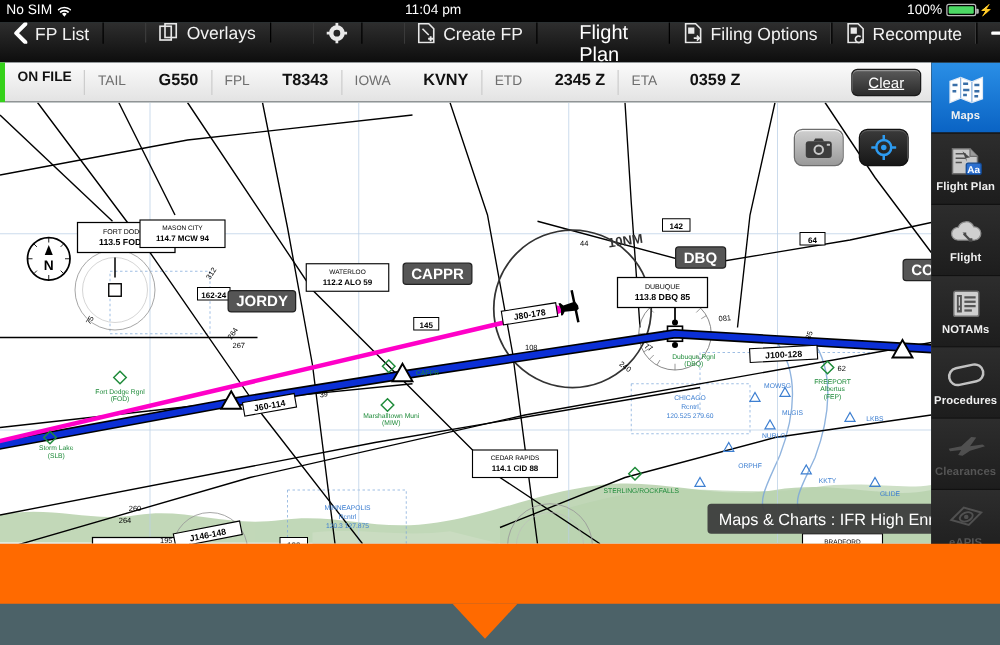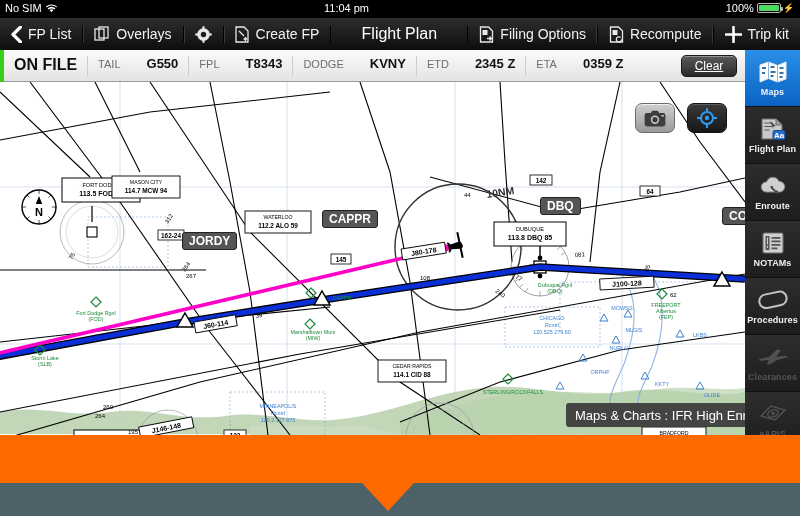--- a/index.html
+++ b/index.html
@@ -4,56 +4,56 @@
 <style>
   * { margin:0; padding:0; box-sizing:border-box; }
   html,body { width:800px; height:516px; overflow:hidden;
     font-family:"Liberation Sans", sans-serif; background:#4c6268; }
 
   #app { position:relative; width:800px; height:516px; }
 
   
   .statusbar { position:absolute; left:0; top:0; width:800px; height:18px;
     background:#000; color:#fff; font-size:11px; }
-  .sb-left { position:absolute; left:5px; top:2px; display:flex; gap:4px; }
+  .sb-left { position:absolute; left:5px; top:2px; display:flex; align-items:center; gap:4px; }
   .sb-center { position:absolute; left:0; top:2px; width:693px; text-align:center; }
   .sb-right { position:absolute; right:5px; top:2px; display:flex; align-items:center; gap:3px; }
   .wifi-ico { display:inline-block; width:11px; height:9px; position:relative; top:1px; }
   .batt { width:24px; height:10px; border:1px solid #bbb; border-radius:2px; position:relative;
     display:inline-block; }
   .batt i { position:absolute; left:1px; top:1px; bottom:1px; right:1px; background:#4cd964;
     display:block; border-radius:1px; }
   .batt::after { content:""; position:absolute; right:-3px; top:3px; width:2px; height:4px;
     background:#bbb; border-radius:0 1px 1px 0; }
   .bolt { color:#4cd964; font-size:9px; }
 
   
   .toolbar { position:absolute; left:0; top:18px; width:800px; height:32px;
     background:linear-gradient(#2e2e2e,#0d0d0d); color:#fff;
-    display:flex; align-items:center; }
+    display:flex; align-items:flex-start;gap:33px; }
   .tb-btn { display:flex; align-items:center; gap:6px; padding:0 11px;
     border-right:1px solid #000; box-shadow:1px 0 0 #3a3a3a inset;
     font-size:14px; color:#f2f2f2; white-space:nowrap; cursor:pointer; }
   .tb-btn:first-child { box-shadow:none; }
   .tb-title { flex:1; display:flex; align-items:center; justify-content:center;
     font-size:16px; color:#fff; }
   .tb-right { display:flex; align-items:stretch; }
   .tb-right .tb-btn { border-right:none; border-left:1px solid #000;
     box-shadow:-1px 0 0 #3a3a3a inset; }
   .tb-right .tb-btn:last-child { box-shadow:none; border-left:1px solid #000; }
   .ico { display:inline-block; line-height:0; }
 
   
   .infobar { position:absolute; left:0; top:50px; width:745px; height:32px;
     background:linear-gradient(#fbfbfb,#e3e3e3); border-bottom:1px solid #9b9b9b;
     display:flex; align-items:center; }
   .infobar .lead { width:4px; height:32px; background:#35d11a; }
   .field { display:flex; align-items:baseline; gap:5px; padding:0 10px;
     border-right:1px solid #cdcdcd; height:20px; }
-  .field.first { font-weight:bold; font-size:16px; color:#111; border-right:1px solid #cdcdcd; }
+  .field.first { font-weight:bold; font-size:11px; color:#111; border-right:1px solid #cdcdcd; }
   .f-lbl { font-size:11px; color:#6e6e6e; }
   .f-val { font-size:13px; font-weight:bold; color:#111;margin-left:21px; }
   .clear-btn { position:absolute; right:8px; top:5px; width:56px; height:22px;
     border-radius:5px; background:linear-gradient(#5a5a5a,#2b2b2b);
     border:1px solid #1a1a1a; color:#fff; font-size:12px;
     display:flex; align-items:center; justify-content:center; cursor:pointer;
     box-shadow:0 1px 0 rgba(255,255,255,.35) inset;text-decoration:underline; }
 
   
   .map { position:absolute; left:0; top:82px; width:745px; height:353px;
@@ -209,21 +209,21 @@
     </div>
     <div class="field">
       <span class="f-lbl">TAIL</span>
       <span class="f-val">G550</span>
     </div>
     <div class="field">
       <span class="f-lbl">FPL</span>
       <span class="f-val">T8343</span>
     </div>
     <div class="field">
-      <span class="f-lbl">DODGE</span>
+      <span class="f-lbl">IOWA</span>
       <span class="f-val">KVNY</span>
     </div>
     <div class="field">
       <span class="f-lbl">ETD</span>
       <span class="f-val">2345 Z</span>
     </div>
     <div class="field" style="border-right:none;">
       <span class="f-lbl">ETA</span>
       <span class="f-val">0359 Z</span>
     </div>
@@ -598,21 +598,21 @@
     </div>
 
     <div class="sb-item">
       <span class="sb-ico">
         <svg width="30" height="22" viewBox="0 0 30 22">
           <path d="M8 17 a5 5 0 0 1 .6-10 A6.6 6.6 0 0 1 21 6.5 a4.8 4.8 0 0 1 .8 10.5 Z" fill="#cfcfcf" stroke="#8c8c8c" stroke-width="1"></path>
           <path d="M13 12 l5.5 5.5 M17 17.5 l2 0 0 -2" stroke="#4a4a4a" stroke-width="1.8" fill="none"></path>
           <path d="M12 11 l3 0 0 3 z" fill="#4a4a4a"></path>
         </svg>
       </span>
-      <span class="sb-lbl">Enroute</span>
+      <span class="sb-lbl">Flight</span>
     </div>
 
     <div class="sb-item">
       <span class="sb-ico">
         <svg width="26" height="24" viewBox="0 0 26 24">
           <rect x="3" y="2" width="20" height="20" rx="1.5" fill="#cfcfcf" stroke="#6f6f6f" stroke-width="1.2"></rect>
           <rect x="5.5" y="5" width="4" height="14" fill="#555"></rect>
           <rect x="7" y="6.5" width="1" height="7" fill="#cfcfcf"></rect>
           <rect x="7" y="15" width="1" height="2" fill="#cfcfcf"></rect>
           <g fill="#555">

